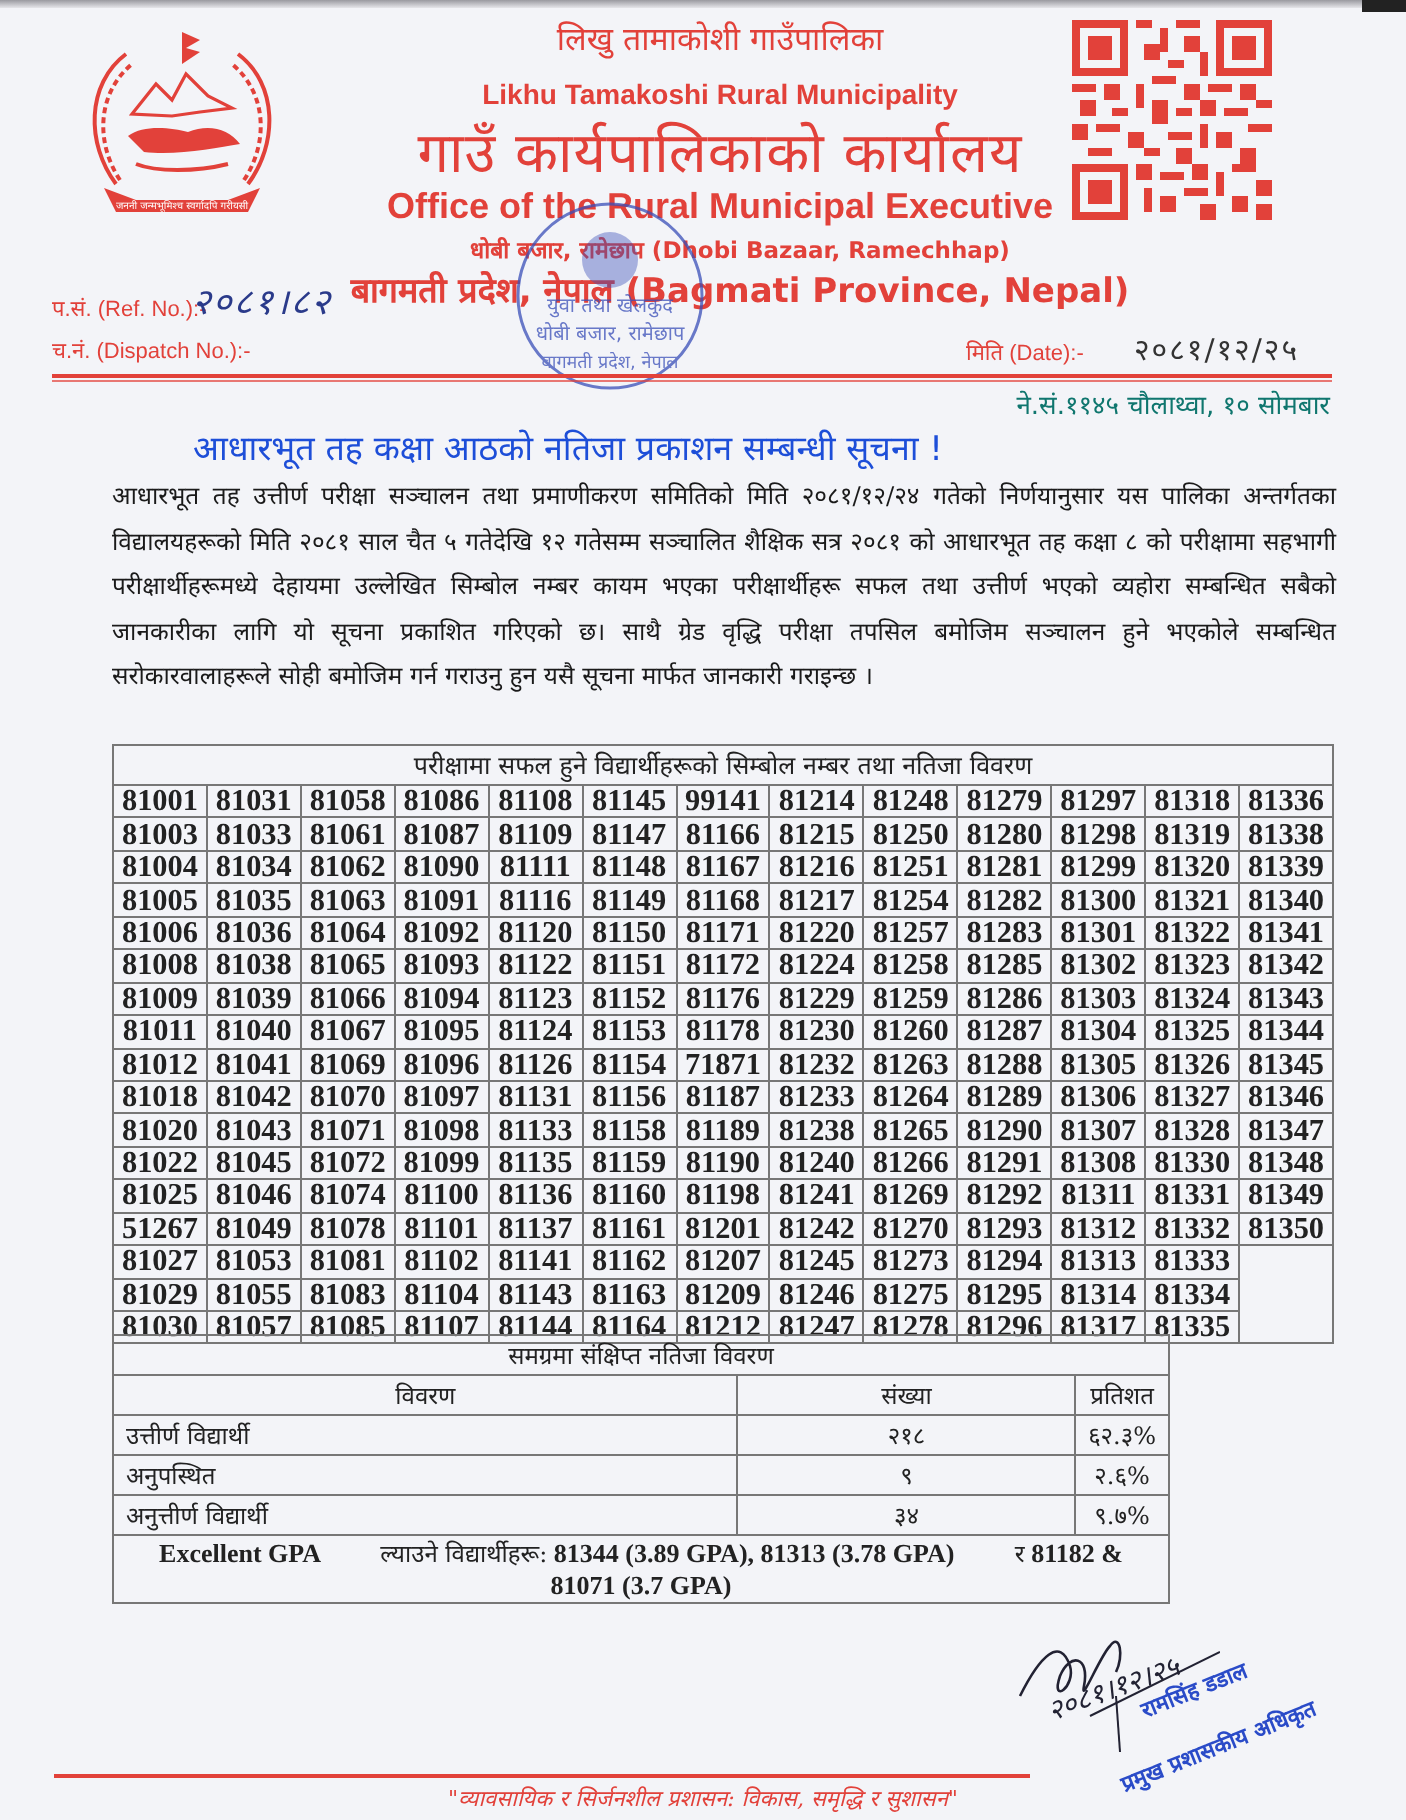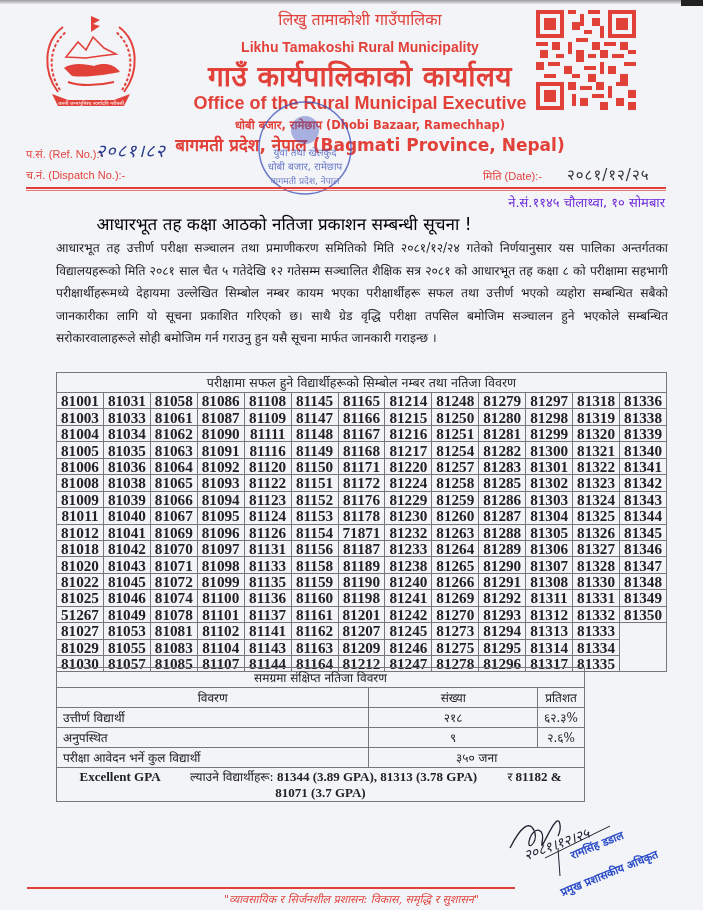--- a/index.html
+++ b/index.html
@@ -13,21 +13,21 @@
   .top-edge { position: absolute; left: 0; top: 0; width: 703px; height: 4px; background: linear-gradient(#9a9aa0, #e6e6ea); }
   .top-edge-dark { position: absolute; right: 0; top: 0; width: 22px; height: 6px; background: #222; }
 
   
   .emblem { position: absolute; left: 38px; top: 12px; width: 106px; height: 102px; }
 
   
   .hdr { position: absolute; left: 150px; width: 420px; text-align: center; color: #e2413a; }
   .hdr-np1 { top: 8px; font-size: 16px; font-weight: normal; }
   .hdr-en1 { top: 39px; font-family: "Liberation Sans", sans-serif; font-weight: bold; font-size: 14px; }
-  .hdr-np2 { top: 56px; font-size: 28px; font-weight: bold; letter-spacing: 0.5px; }
+  .hdr-np2 { top: 56px; font-size: 28px; font-weight: normal; letter-spacing: 0.5px; }
   .hdr-en2 { top: 93px; font-family: "Liberation Sans", sans-serif; font-weight: bold; font-size: 18px; }
   .hdr-addr1 { top: 117px; font-size: 11.5px; font-weight: bold; left: 160px; }
   .hdr-addr2 { top: 133px; font-size: 17px; font-weight: bold; left: 160px; }
 
   
   .qr { position: absolute; left: 534px; top: 10px; width: 104px; height: 100px; }
 
   
   .stamp { position: absolute; left: 255px; top: 98px; width: 100px; height: 100px; opacity: 0.75; }
 
@@ -36,23 +36,23 @@
   .ref-label { left: 26px; top: 146px; }
   .ref-value { position: absolute; left: 96px; top: 138px; font-family: "DejaVu Serif", serif; font-style: italic; color: #2a3a8a; font-size: 18px; letter-spacing: 1px; }
   .disp-label { left: 26px; top: 167px; }
   .date-label { left: 483px; top: 168px; }
   .date-value { position: absolute; left: 567px; top: 164px; font-size: 15px; color: #333; letter-spacing: 1px; }
 
   .red-rule { position: absolute; left: 26px; right: 37px; height: 2px; background: #e2413a; }
   .rule-top1 { top: 187px; }
   .rule-top2 { top: 190px; height: 1px; opacity: 0.7; }
 
-  .ns-date { position: absolute; right: 38px; top: 193px; font-size: 13px; color: #6d28d9; }
-
-  .title { position: absolute; left: 0; width: 568px; top: 212px; text-align: center; font-size: 17px; color: #000000; }
+  .ns-date { position: absolute; right: 38px; top: 193px; font-size: 13px; color: #0f766e; }
+
+  .title { position: absolute; left: 0; width: 568px; top: 212px; text-align: center; font-size: 17px; color: #1d4ed8; }
 
   .body-text { position: absolute; left: 56px; width: 612px; top: 237px; font-size: 12.2px; line-height: 22.6px; text-align: justify; color: #1a1a1a; font-family: "DejaVu Serif", serif; }
 
   
   .results { position: absolute; left: 56px; top: 372px; width: 611px; border-collapse: collapse; font-family: "Liberation Serif", serif; }
   .results td, .results th { border: 1px solid #777; }
   .results .caption-row td { height: 20px; text-align: center; font-family: "DejaVu Serif", serif; font-size: 12.5px; font-weight: normal; color: #222; }
   .results .num { font-weight: bold; font-size: 15.2px; text-align: center; height: 16.45px; line-height: 15px; padding: 0; color: #222; width: 47px; }
 
   
@@ -185,21 +185,21 @@
     <tr class="caption-row">
       <td colspan="13">परीक्षामा सफल हुने विद्यार्थीहरूको सिम्बोल नम्बर तथा नतिजा विवरण</td>
     </tr>
   <tr>
         <td class="num">81001</td>
         <td class="num">81031</td>
         <td class="num">81058</td>
         <td class="num">81086</td>
         <td class="num">81108</td>
         <td class="num">81145</td>
-        <td class="num">81165</td>
+        <td class="num">99141</td>
         <td class="num">81214</td>
         <td class="num">81248</td>
         <td class="num">81279</td>
         <td class="num">81297</td>
         <td class="num">81318</td>
         <td class="num">81336</td>
       </tr>
       <tr>
         <td class="num">81003</td>
         <td class="num">81033</td>
@@ -455,22 +455,23 @@
     <td>उत्तीर्ण विद्यार्थी</td>
     <td class="c">२१८</td>
     <td class="c">६२.३%</td>
   </tr>
   <tr>
     <td>अनुपस्थित</td>
     <td class="c">९</td>
     <td class="c">२.६%</td>
   </tr>
   <tr>
-    <td>परीक्षा आवेदन भर्ने कुल विद्यार्थी</td>
-    <td colspan="2" class="c">३५० जना</td>
+    <td>अनुत्तीर्ण विद्यार्थी</td>
+    <td class="c">३४</td>
+    <td class="c">९.७%</td>
   </tr>
   <tr class="gpa">
     <td colspan="3">
       <span>Excellent GPA</span>
       <span class="np">ल्याउने विद्यार्थीहरू:</span>
       <span>81344 (3.89 GPA), 81313 (3.78 GPA)</span>
       <span class="np">र</span>
       <span>81182 &amp; 81071 (3.7 GPA)</span>
     </td>
   </tr>

